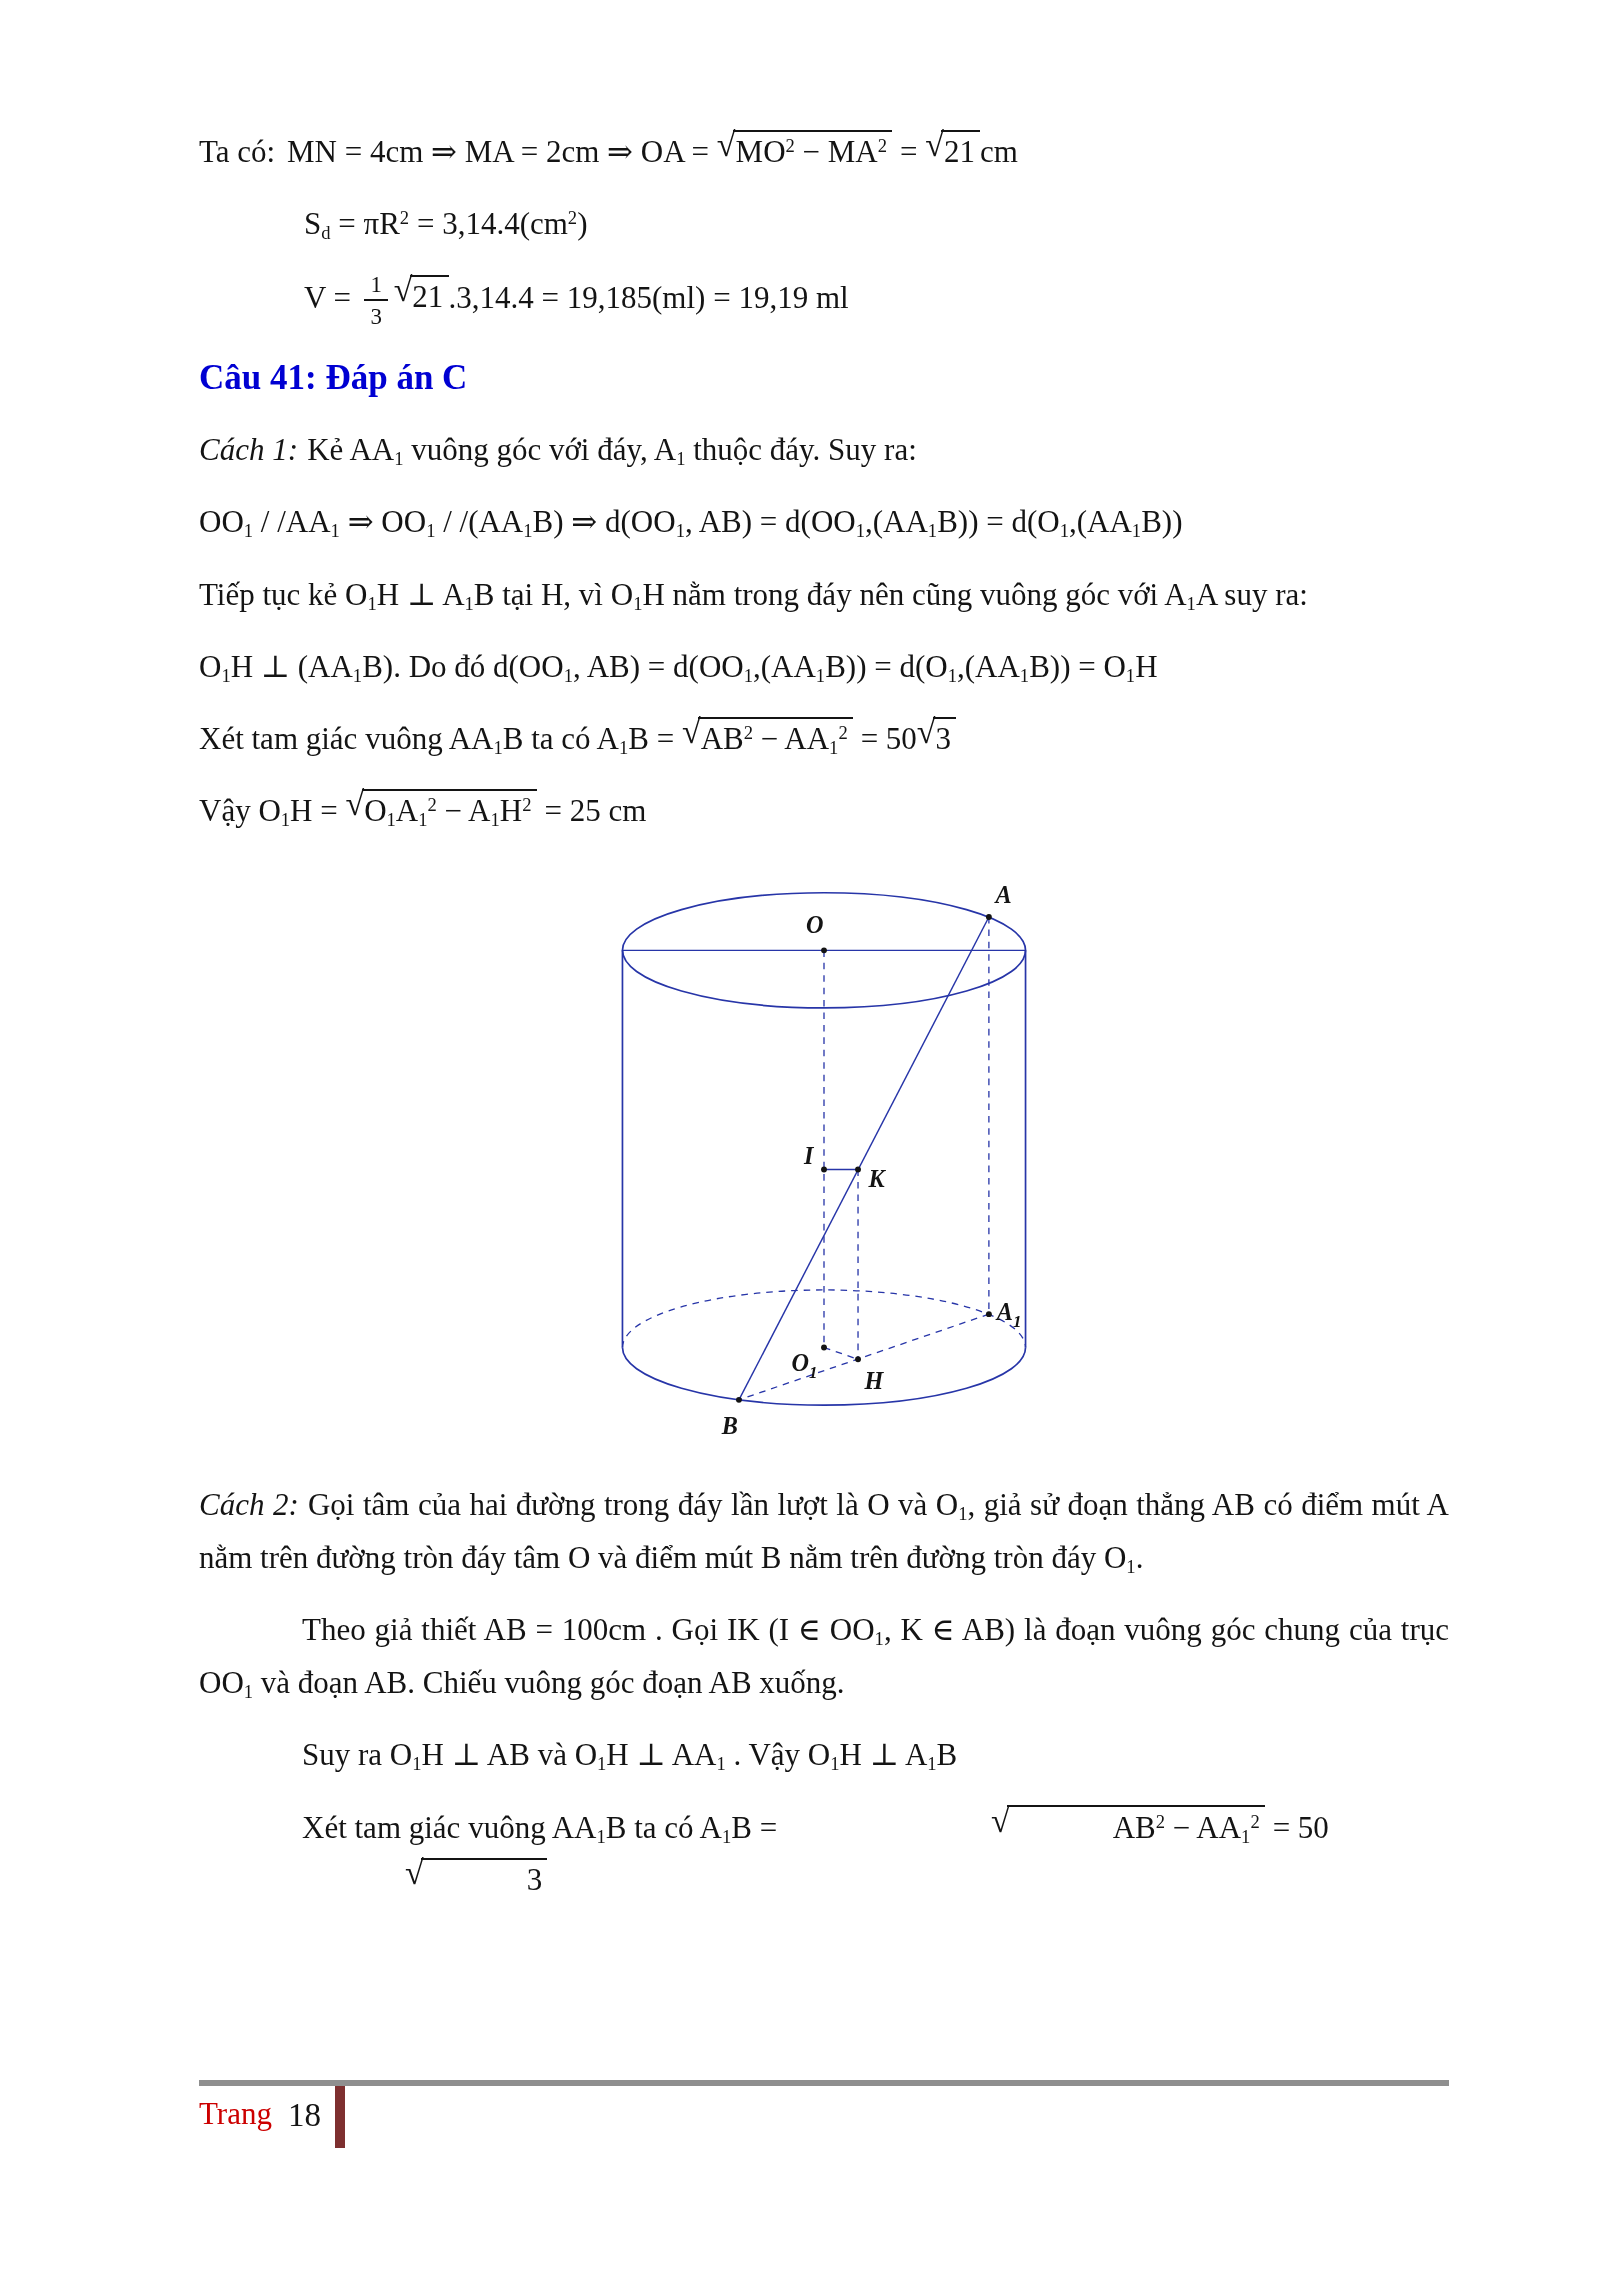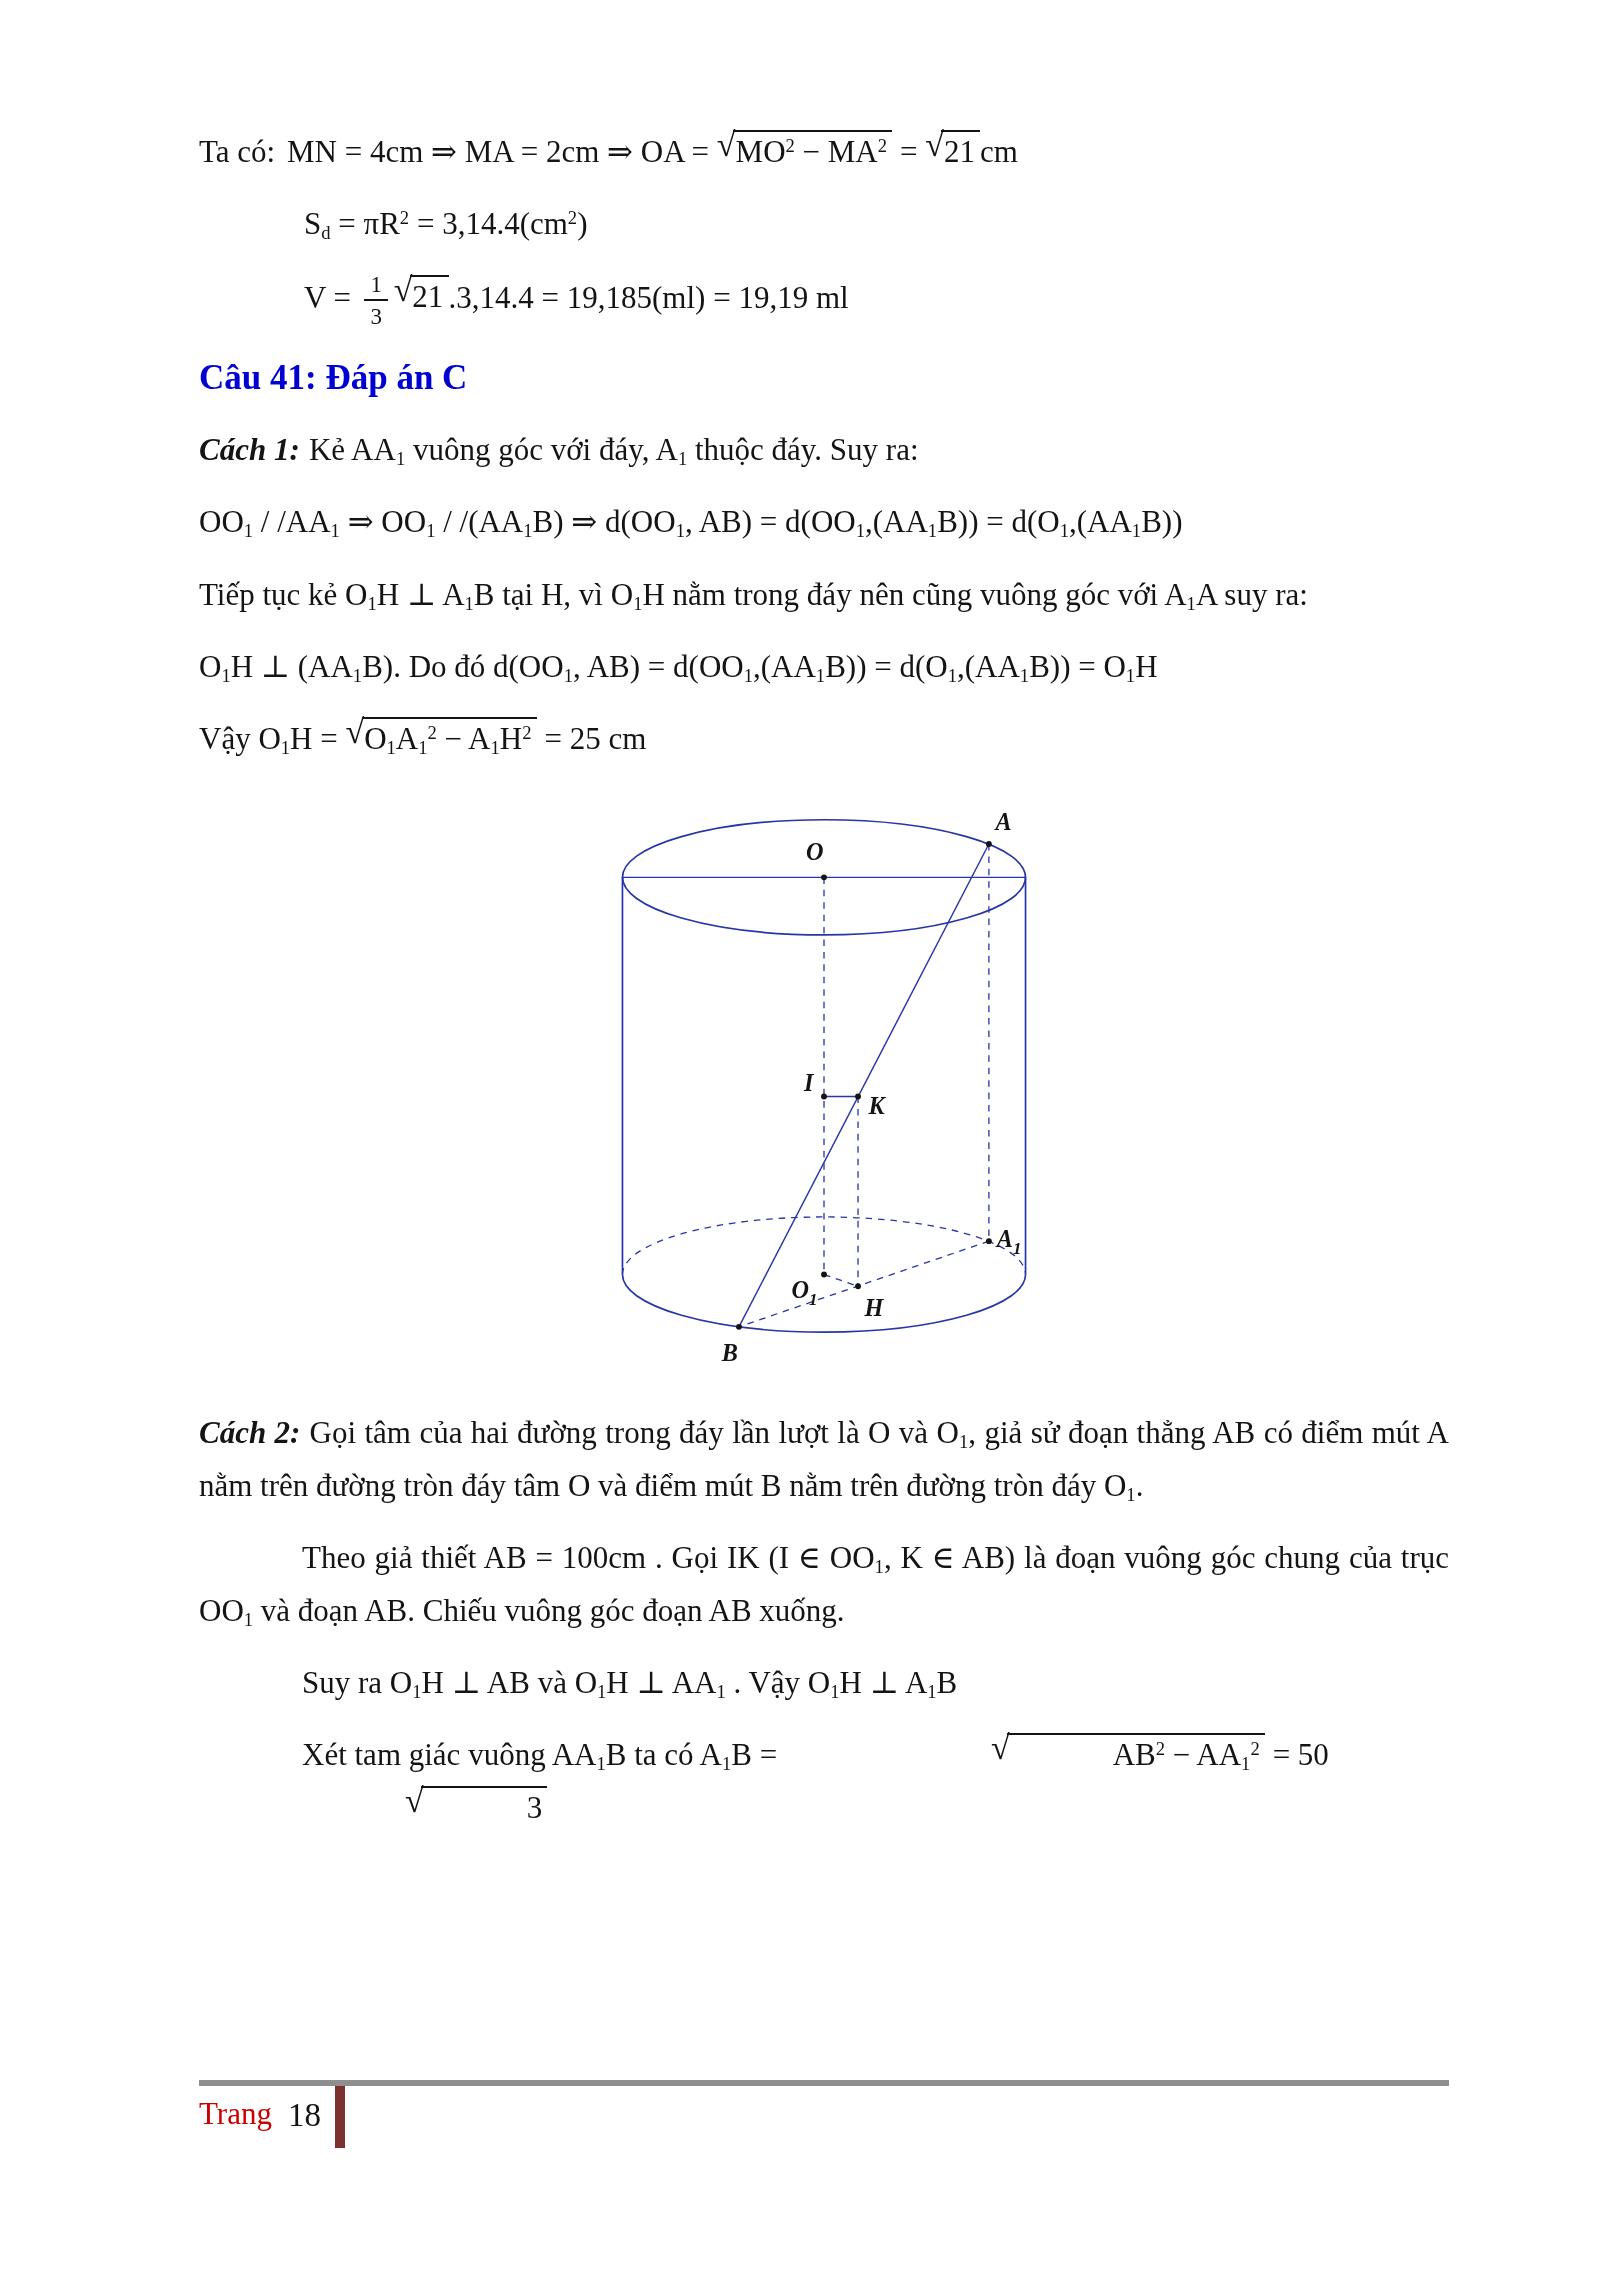--- a/index.html
+++ b/index.html
@@ -9,21 +9,21 @@
     font-family:"Liberation Serif","DejaVu Serif",serif;color:#141414;
   }
   .content{position:absolute;left:199px;top:126px;width:1250px}
   p.line{font-size:31px;line-height:1.7;margin-bottom:19.6px}
   .f-ind{margin-left:105px}
   .ind{text-indent:103px}
   .just{text-align:justify}
   .gap-lg{margin-bottom:29px}
   .gap-sm{margin-bottom:13px}
   .pre{margin-right:11.8px}
-  .lead{font-weight:700;font-style:italic;margin-right:9.2px}
+  .lead{font-weight:400;font-style:italic;margin-right:9.2px}
   .cau{
     color:var(--heading_blue,#0000d2);font-weight:700;font-size:35px;line-height:1.6;
     margin:3.9px 0 18.3px;
   }
   sub{font-size:0.6em;vertical-align:-0.28em;line-height:0}
   sup{font-size:0.6em;vertical-align:0.55em;line-height:0}
   .sqrt{display:inline-block;white-space:nowrap}
   .sqrt .rsign{display:inline-block;font-size:1.1em;line-height:1.1;vertical-align:top}
   .sqrt .rad{display:inline-block;border-top:2px solid currentColor;margin-left:-2.6px;padding:1.3px 5.2px 0 2.6px;line-height:1.25}
   .frac{display:inline-flex;flex-direction:column;vertical-align:middle;text-align:center;font-size:0.74em;line-height:1.2;margin:0 5.2px}
@@ -64,20 +64,21 @@
     <p class="line">
       <span class="lead">Cách 1:</span><span>Kẻ AA<sub>1</sub> vuông góc với đáy, A<sub>1</sub> thuộc đáy. Suy ra:</span>
     </p>
 
     <p class="line">OO<sub>1</sub> / /AA<sub>1</sub> ⇒ OO<sub>1</sub> / /(AA<sub>1</sub>B) ⇒ d(OO<sub>1</sub>, AB) = d(OO<sub>1</sub>,(AA<sub>1</sub>B)) = d(O<sub>1</sub>,(AA<sub>1</sub>B))</p>
 
     <p class="line">Tiếp tục kẻ O<sub>1</sub>H ⊥ A<sub>1</sub>B tại H, vì O<sub>1</sub>H nằm trong đáy nên cũng vuông góc với A<sub>1</sub>A suy ra:</p>
 
     <p class="line gap-lg">O<sub>1</sub>H ⊥ (AA<sub>1</sub>B). Do đó d(OO<sub>1</sub>, AB) = d(OO<sub>1</sub>,(AA<sub>1</sub>B)) = d(O<sub>1</sub>,(AA<sub>1</sub>B)) = O<sub>1</sub>H</p>
 
+    <p class="line">Xét tam giác vuông AA<sub>1</sub>B ta có A<sub>1</sub>B = <span class="sqrt"><span class="rsign">√</span><span class="rad">AB<sup>2</sup> − AA<sub>1</sub><sup>2</sup></span></span> = 50<span class="sqrt"><span class="rsign">√</span><span class="rad">3</span></span></p>
 
     <p class="line gap-sm">Vậy O<sub>1</sub>H = <span class="sqrt"><span class="rsign">√</span><span class="rad">O<sub>1</sub>A<sub>1</sub><sup>2</sup> − A<sub>1</sub>H<sup>2</sup></span></span> = 25 cm</p>
 
     <div class="figure">
       <svg width="432" height="602" viewBox="0 0 660 920" xmlns="http://www.w3.org/2000/svg">
 
         <ellipse class="stroke-blue" cx="330" cy="135" rx="308" ry="88" stroke-width="2.6"></ellipse>
         <line class="stroke-blue" x1="22" y1="135" x2="638" y2="135" stroke-width="2"></line>
         <line class="stroke-blue" x1="22" y1="135" x2="22" y2="742" stroke-width="2.6"></line>
         <line class="stroke-blue" x1="638" y1="135" x2="638" y2="742" stroke-width="2.6"></line>

